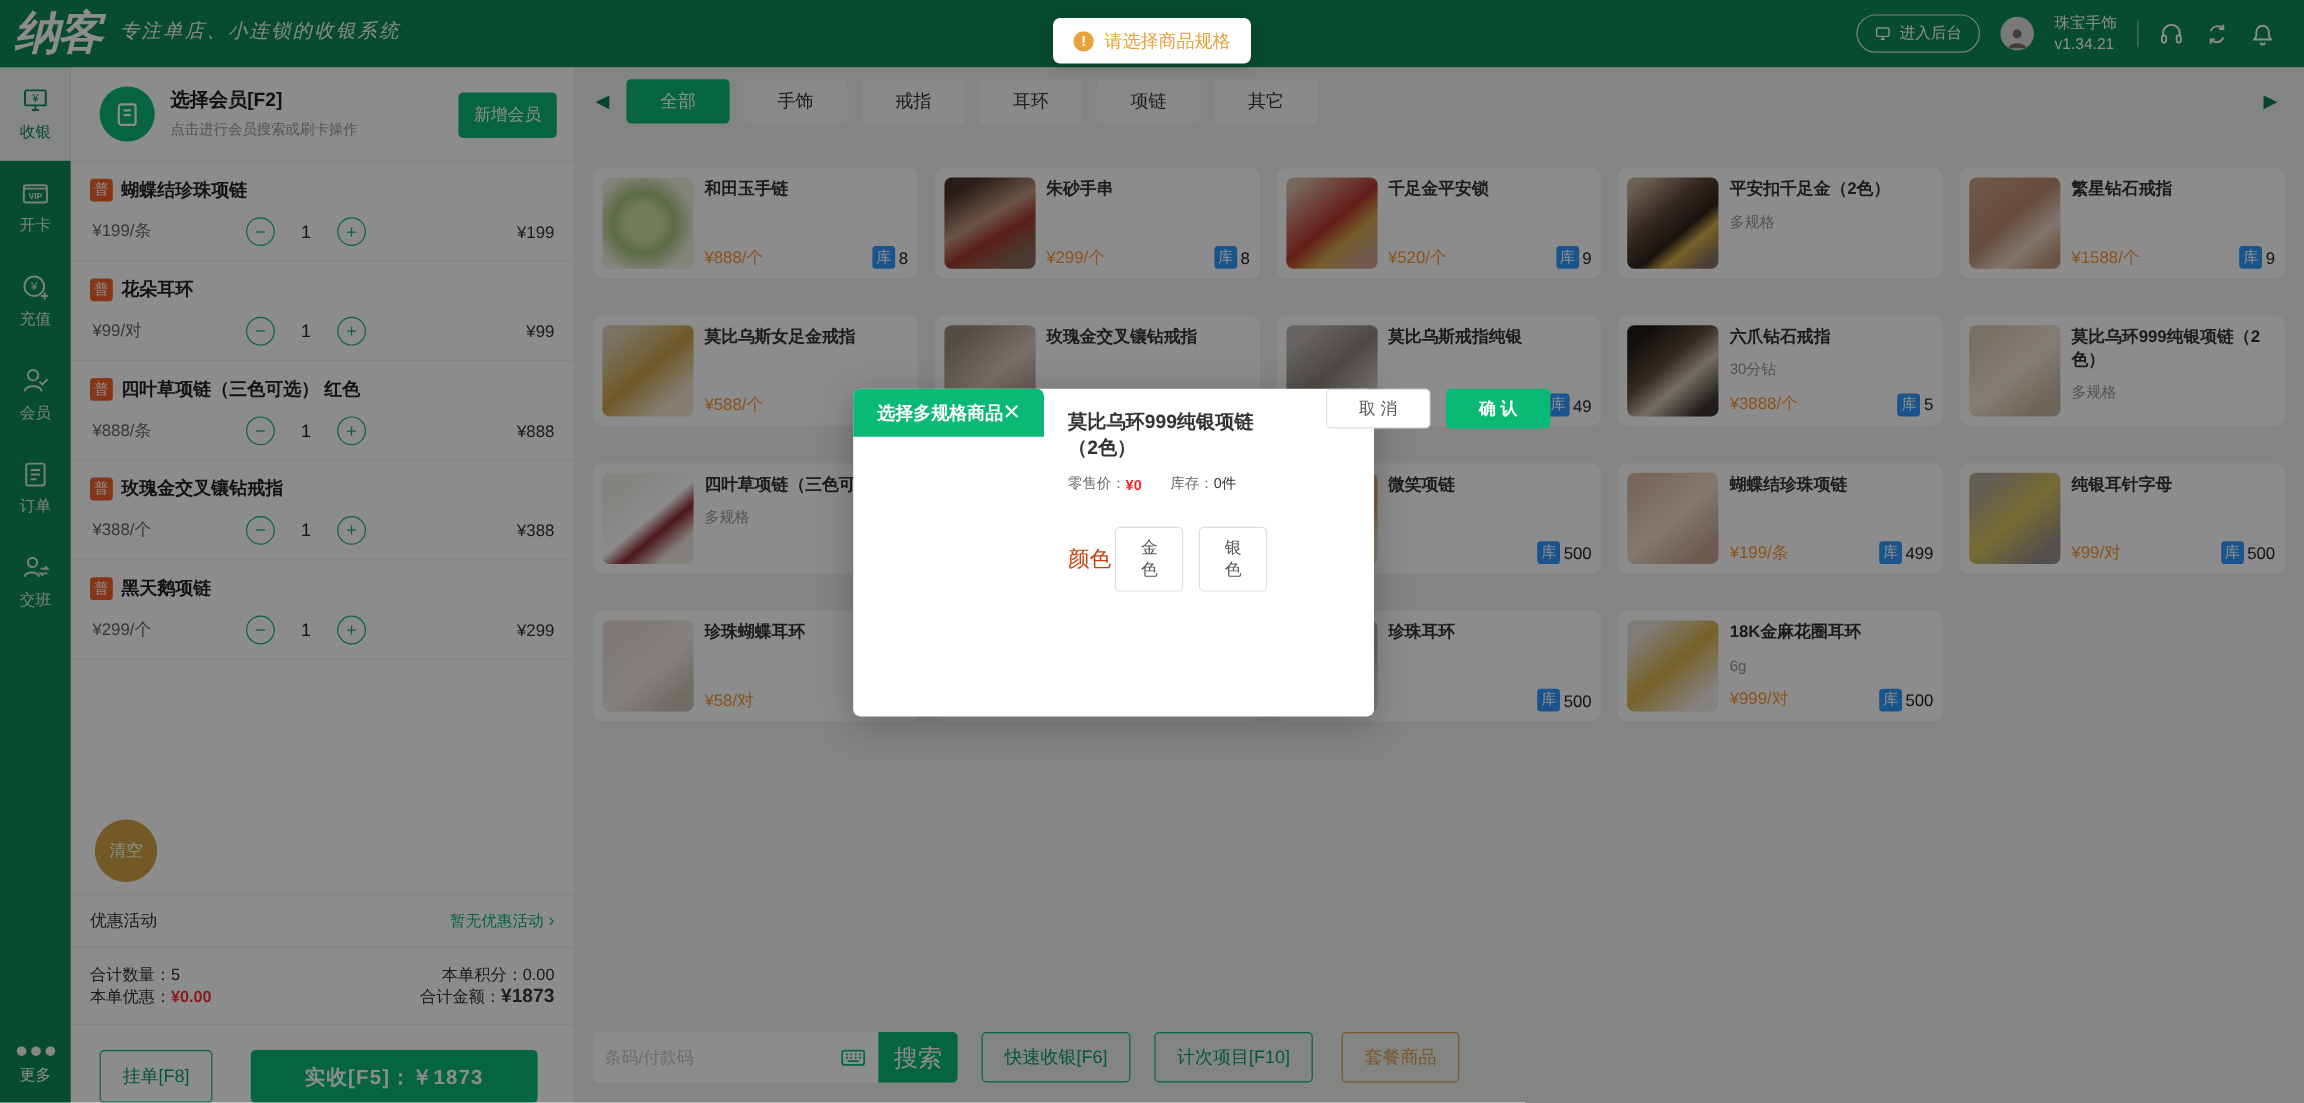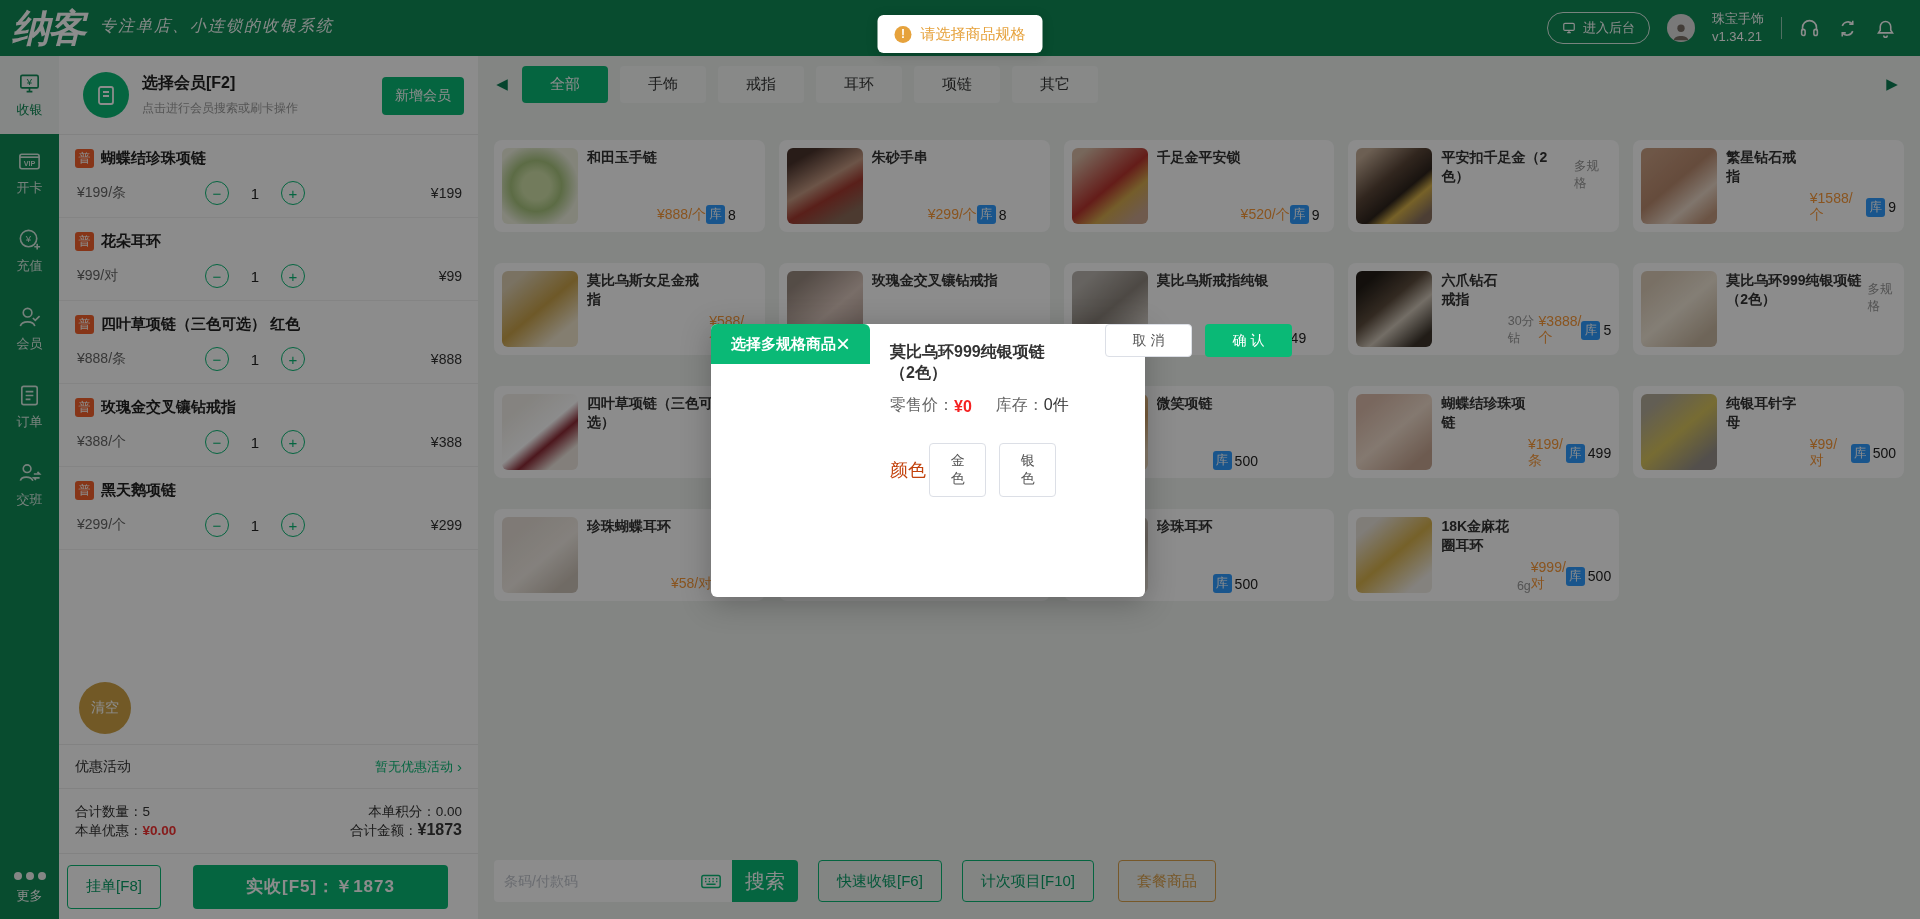--- a/index.html
+++ b/index.html
@@ -51,36 +51,36 @@
 .clear-btn{width:52px;height:52px;border-radius:50%;background:#cfa345;color:#fff;border:none;font-size:14px;margin:auto 0 10px 20px;cursor:pointer;flex:none}
 .promo-row{border-top:1px solid #ededed;height:44px;display:flex;align-items:center;padding:0 16px;flex:none}
 .promo-label{font-size:14px;color:#333}
 .promo-link{margin-left:auto;color:#0ab976;font-size:13px;display:flex;align-items:center;gap:4px;cursor:pointer}
 .promo-link::after{content:"›";font-size:15px}
 .summary{border-top:1px solid #ededed;padding:14px 16px 13px;flex:none;font-size:13.5px;color:#333}
 .sum-row{display:flex;justify-content:space-between;align-items:baseline}
 .sum-row + .sum-row{}
 .red{color:#f53333;font-weight:bold}
 .total-val{font-size:16px;font-weight:bold;color:#3a3a3a}
-.action-bar{border-top:1px solid #ededed;height:66px;display:flex;align-items:center;gap:32px;padding:0 30px 0 8px;flex:none}
+.action-bar{border-top:1px solid #ededed;height:66px;display:flex;align-items:flex-end;gap:32px;padding:0 30px 0 24px;flex:none}
 .hold-btn{width:94px;height:44px;border:1px solid #0ab976;color:#0a9f68;background:#fff;border-radius:4px;font-size:15px;cursor:pointer}
 .pay-btn{flex:1;height:44px;background:#0ab976;color:#fff;border:none;border-radius:4px;font-size:17px;font-weight:bold;letter-spacing:1px;cursor:pointer}
 
 .main{position:absolute;top:56px;left:478px;right:0;bottom:0}
 .tabs-row{display:flex;align-items:center;margin:8px 16px 0;gap:12px;height:40px}
 .tab-arrow{color:#0a7d52;font-size:15px;cursor:pointer;width:16px;text-align:center}
 .tab-arrow.prev::before{content:"◀"}
 .tab-arrow.next::before{content:"▶"}
 .tab-arrow.next{margin-left:auto;margin-right:4px}
 .tab{min-width:70px;height:37px;border:none;border-radius:4px;background:#f7faf8;color:#333;font-size:15px;padding:0 28px;cursor:pointer}
 .tab.active{background:#0ab976;color:#fff}
 .grid{display:grid;grid-template-columns:repeat(5,1fr);gap:31px 14px;margin:36px 16px 0}
 .card{background:#fff;border-radius:8px;height:92px;padding:8px;display:flex;gap:9px;cursor:pointer}
 .thumb{width:76px;height:76px;border-radius:6px;background:#f2f2f2;flex:none}
-.card-body{flex:1;display:flex;flex-direction:row;min-width:0}
+.card-body{flex:1;display:flex;flex-direction:column;min-width:0}
 .p-name{font-size:14px;font-weight:bold;color:#333;line-height:1.35;max-height:39px;overflow:hidden}
 .p-sub{margin-top:auto;font-size:12.5px;color:#999}
 .p-spec{margin-top:10px;font-size:12.5px;color:#999}
 .p-bottom{margin-top:auto;display:flex;align-items:center}
 .p-price{font-size:14px;color:#fa9a3a}
 .p-stock{margin-left:auto;display:flex;align-items:center;gap:3px;font-size:14px;color:#222}
 .p-stock b{font-weight:normal}
 .ku{width:19px;height:19px;background:#2e9bff;color:#fff;font-size:12.5px;font-style:normal;border-radius:3px;display:flex;align-items:center;justify-content:center}
 .search-row{position:absolute;left:16px;bottom:17px;display:flex;align-items:center}
 .barcode-box{display:flex;width:238px;height:42px;background:#fff;border-radius:4px 0 0 4px;align-items:center;padding:0 10px;gap:6px}
@@ -97,29 +97,29 @@
 .warn-ic{width:17px;height:17px;border-radius:50%;background:#e6a23c;color:#fff;font-size:12px;font-weight:bold;display:flex;align-items:center;justify-content:center}
 .warn-ic::before{content:"!"}
 .toast-text{color:#e6a23c;font-size:15px}
 .modal{position:absolute;left:711px;top:324px;width:434px;height:273px;background:#fff;border-radius:6px;z-index:20;box-shadow:0 6px 30px rgba(0,0,0,.25);display:flex;flex-direction:row}
 .modal-head{height:40px;background:#0ab976;border-radius:6px 6px 0 0;display:flex;align-items:center;padding:0 20px;color:#fff;flex:none}
 .modal-title{font-size:15px;font-weight:bold}
 .modal-close{margin-left:auto;font-size:20px;color:#fff;cursor:pointer;line-height:1}
 .modal-close::before{content:"×";font-size:24px}
 .modal-body{padding:18px 20px 0;flex:1}
 .mp-name{font-size:16px;font-weight:bold;color:#333}
-.mp-line{margin-top:11px;font-size:16px;color:#666;display:flex;align-items:flex-end}
+.mp-line{margin-top:11px;font-size:12px;color:#666;display:flex;align-items:center}
 .mp-price{color:#f52222;font-weight:bold;margin-right:24px}
 .mp-stock{color:#333}
 .attr-row{margin-top:27px;display:flex;align-items:center}
 .attr-label{font-size:18px;color:#c2410c;width:53px}
 .opt-btn{border:1px solid #dcdfe6;border-radius:4px;background:#fff;color:#555;font-size:14px;padding:8px 17px;margin-right:13px;cursor:pointer}
 .modal-foot{display:flex;justify-content:flex-end;gap:13px;padding:0 16px 17px;flex:none}
 .cancel-btn{width:87px;height:33px;border:1px solid #dcdfe6;background:#fff;color:#555;border-radius:4px;font-size:14px;cursor:pointer}
-.confirm-btn{width:87px;height:33px;border:none;background:#0ab976;color:#fff;border-radius:4px;font-size:14px;font-weight:normal;cursor:pointer}
+.confirm-btn{width:87px;height:33px;border:none;background:#0ab976;color:#fff;border-radius:4px;font-size:14px;font-weight:bold;cursor:pointer}
 </style>
 </head>
 <body>
 
 <div class="screen">
 
   <div class="topbar">
     <div class="logo">
       <div class="logo-main">纳客</div>
       <div class="tagline">专注单店、小连锁的收银系统</div>

